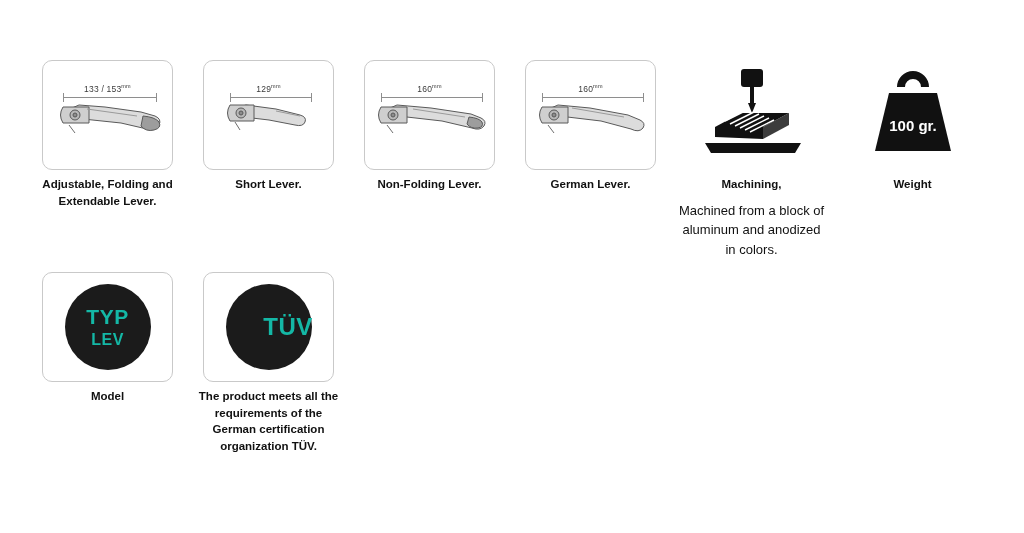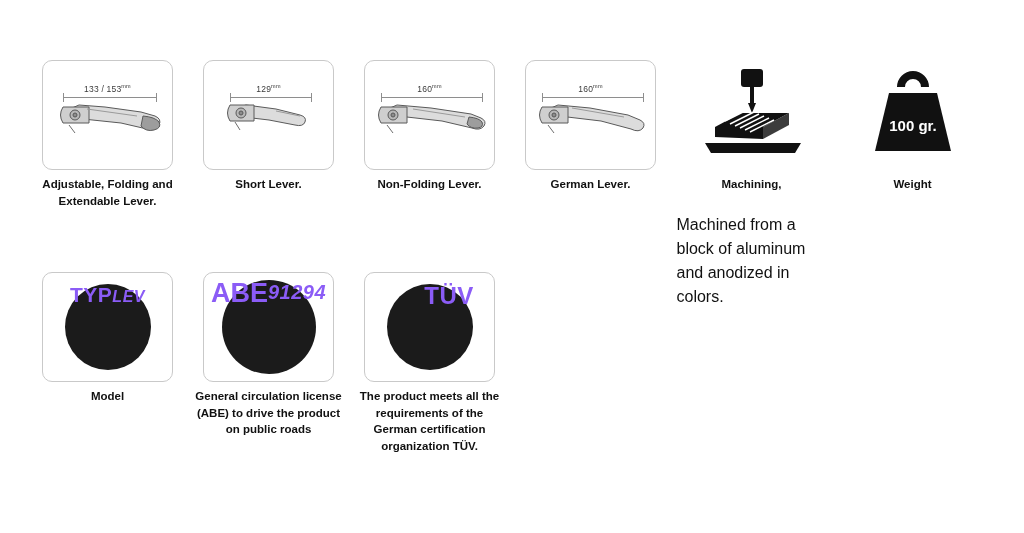--- a/index.html
+++ b/index.html
@@ -56,22 +56,23 @@
   .caption {
     margin-top: 6px;
     text-align: center;
     font-size: 11.5px;
     font-weight: bold;
     line-height: 1.45;
     color: #111;
     width: 150px;
   }
   .subcaption {
-    margin-top: 20px;
-    font-size: 16px;
+    margin-top: 8px;
+    text-align: center;
+    font-size: 13px;
     font-weight: normal;
     line-height: 1.5;
     color: #111;
     width: 150px;
   }
 
   
   .lever-wrap {
     width: 122px;
     height: 96px;
@@ -113,37 +114,37 @@
 
   
   .weight-svg { width: 108px; height: 100px; }
 
   
   .badge-circle {
     width: 86px;
     height: 86px;
     border-radius: 50%;
     background: #1b1b1b;
-    color: #8b5cf6;
+    color: #14b8a6;
     display: flex;
-    flex-direction: row;
+    flex-direction: column;
+    align-items: center;
     justify-content: center;
     line-height: 1;
   }
   .badge-circle .l1 {
     font-size: 21px;
     font-weight: bold;
     letter-spacing: .5px;
   }
   .badge-circle .l2 {
     font-size: 16px;
     font-weight: bold;
     margin-top: 5px;
     letter-spacing: .5px;
-    font-style: italic;
   }
   .badge-circle.abe { width: 94px; height: 94px; }
   .badge-circle.abe .l1 { font-size: 27px; letter-spacing: 0px; }
   .badge-circle.abe .l2 { font-size: 20px; margin-top: 2px; }
   .badge-circle.tuv .l1 { font-size: 24px; margin-left: 39px; }
 </style>
 </head>
 <body>
 
 <div class="sheet">
@@ -284,29 +285,20 @@
     <div class="cell">
       <div class="card">
         <div class="badge-circle">
           <span class="l1">TYP</span>
           <span class="l2">LEV</span>
         </div>
       </div>
       <div class="caption">Model</div>
     </div>
 
-    <div class="cell">
-      <div class="card">
-        <div class="badge-circle abe">
-          <span class="l1">ABE</span>
-          <span class="l2">91294</span>
-        </div>
-      </div>
-      <div class="caption">General circulation license (ABE) to drive the product on public roads</div>
-    </div>
 
     <div class="cell">
       <div class="card">
         <div class="badge-circle tuv">
           <span class="l1">TÜV</span>
         </div>
       </div>
       <div class="caption">The product meets all the requirements of the German certification organization TÜV.</div>
     </div>
 

